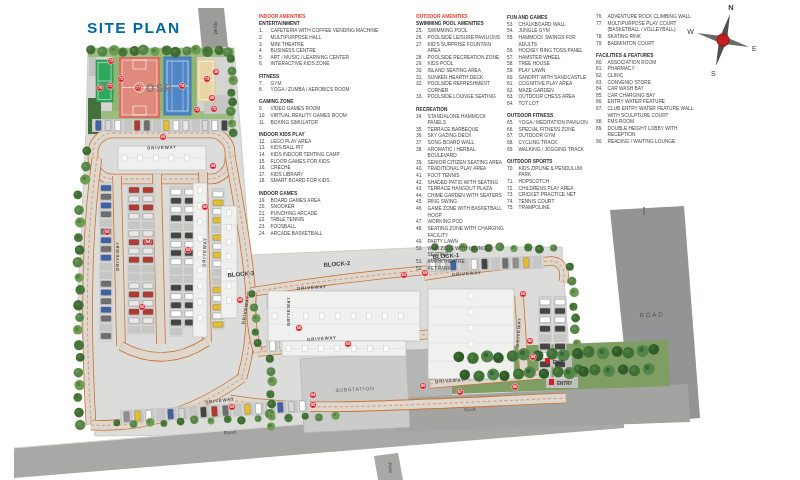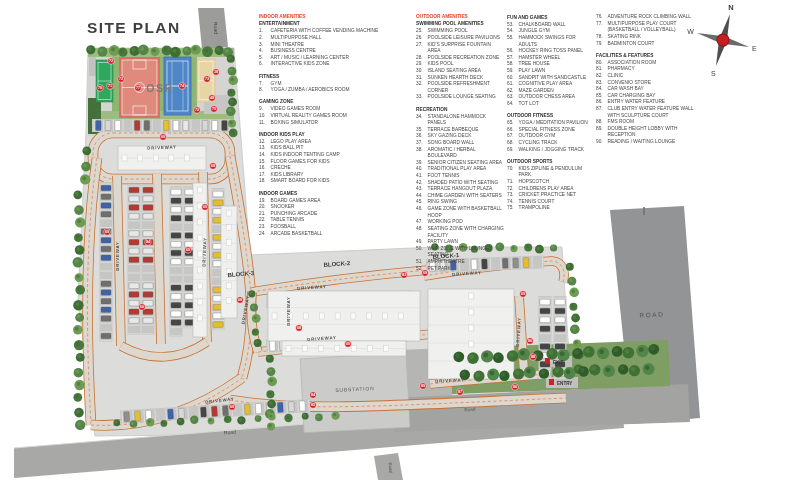--- a/index.html
+++ b/index.html
@@ -1,20 +1,20 @@
 <!DOCTYPE html>
 <html><head>
 <meta charset="utf-8">
 <style>
   html,body{margin:0;padding:0;background:#fff;}
   #page{position:relative;width:800px;height:480px;background:#ffffff;overflow:hidden;
         font-family:"Liberation Sans",sans-serif;}
   #plan-svg{position:absolute;left:0;top:0;}
   #site-title{position:absolute;left:87px;top:19px;font-size:15.5px;font-weight:600;
-        letter-spacing:1.4px;color:#404040;}
+        letter-spacing:1.4px;color:#0369a1;}
   .legend-col{position:absolute;top:13px;transform:scale(.5);transform-origin:0 0;
         font-size:9.6px;line-height:13.2px;color:#474747;}
   #col-0{left:259px;width:300px;}
   #col-1{left:416px;width:178px;}
   #col-2{left:507px;width:172px;}
   #col-3{left:596px;width:214px;}
   .legend-red-header{color:#e8432d;font-weight:700;margin-bottom:1px;}
   .legend-heading{color:#2c2c2c;font-weight:700;margin:11px 0 1px 0;}
   .legend-heading.first{margin-top:1px;}
   .legend-item{display:flex;}

